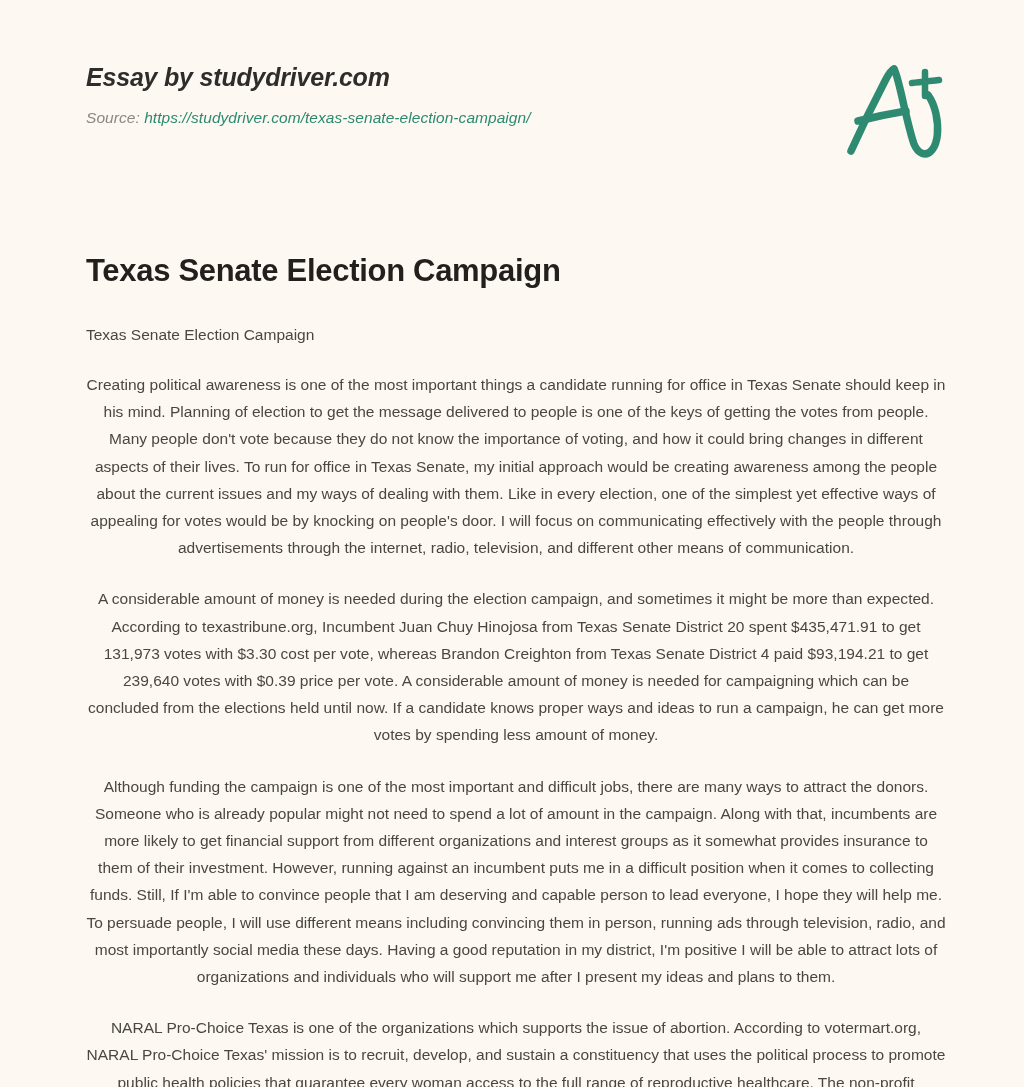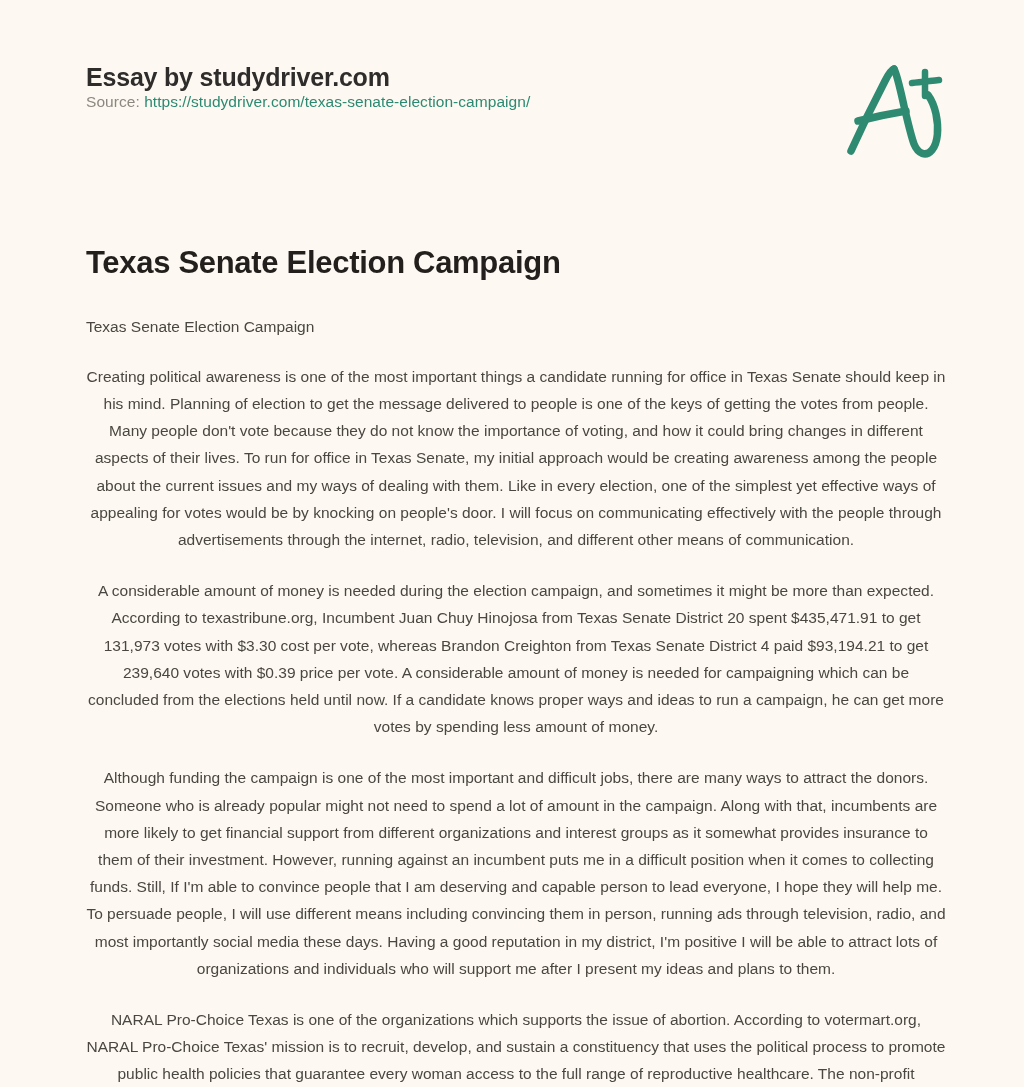--- a/index.html
+++ b/index.html
@@ -23,32 +23,34 @@
     box-sizing: border-box;
     padding: 0;
   }
 
   
   .header {
     position: relative;
     padding: 62px 40px 0 86px;
     min-height: 120px;
     box-sizing: border-box;
+    font-style: italic;
   }
 
   .byline {
     font-size: 25px;
     font-weight: bold;
     color: #2f2d2b;
     letter-spacing: -0.2px;
     line-height: 1.2;
     margin: 0;
   }
 
   .source-line {
+    margin-top: 16px;
     font-size: 15.5px;
     line-height: 1.3;
     color: #8c8880;
     letter-spacing: 0.05px;
   }
   .source-label {
     color: #8c8880;
   }
   .source-url {
     color: #2c8a72;

